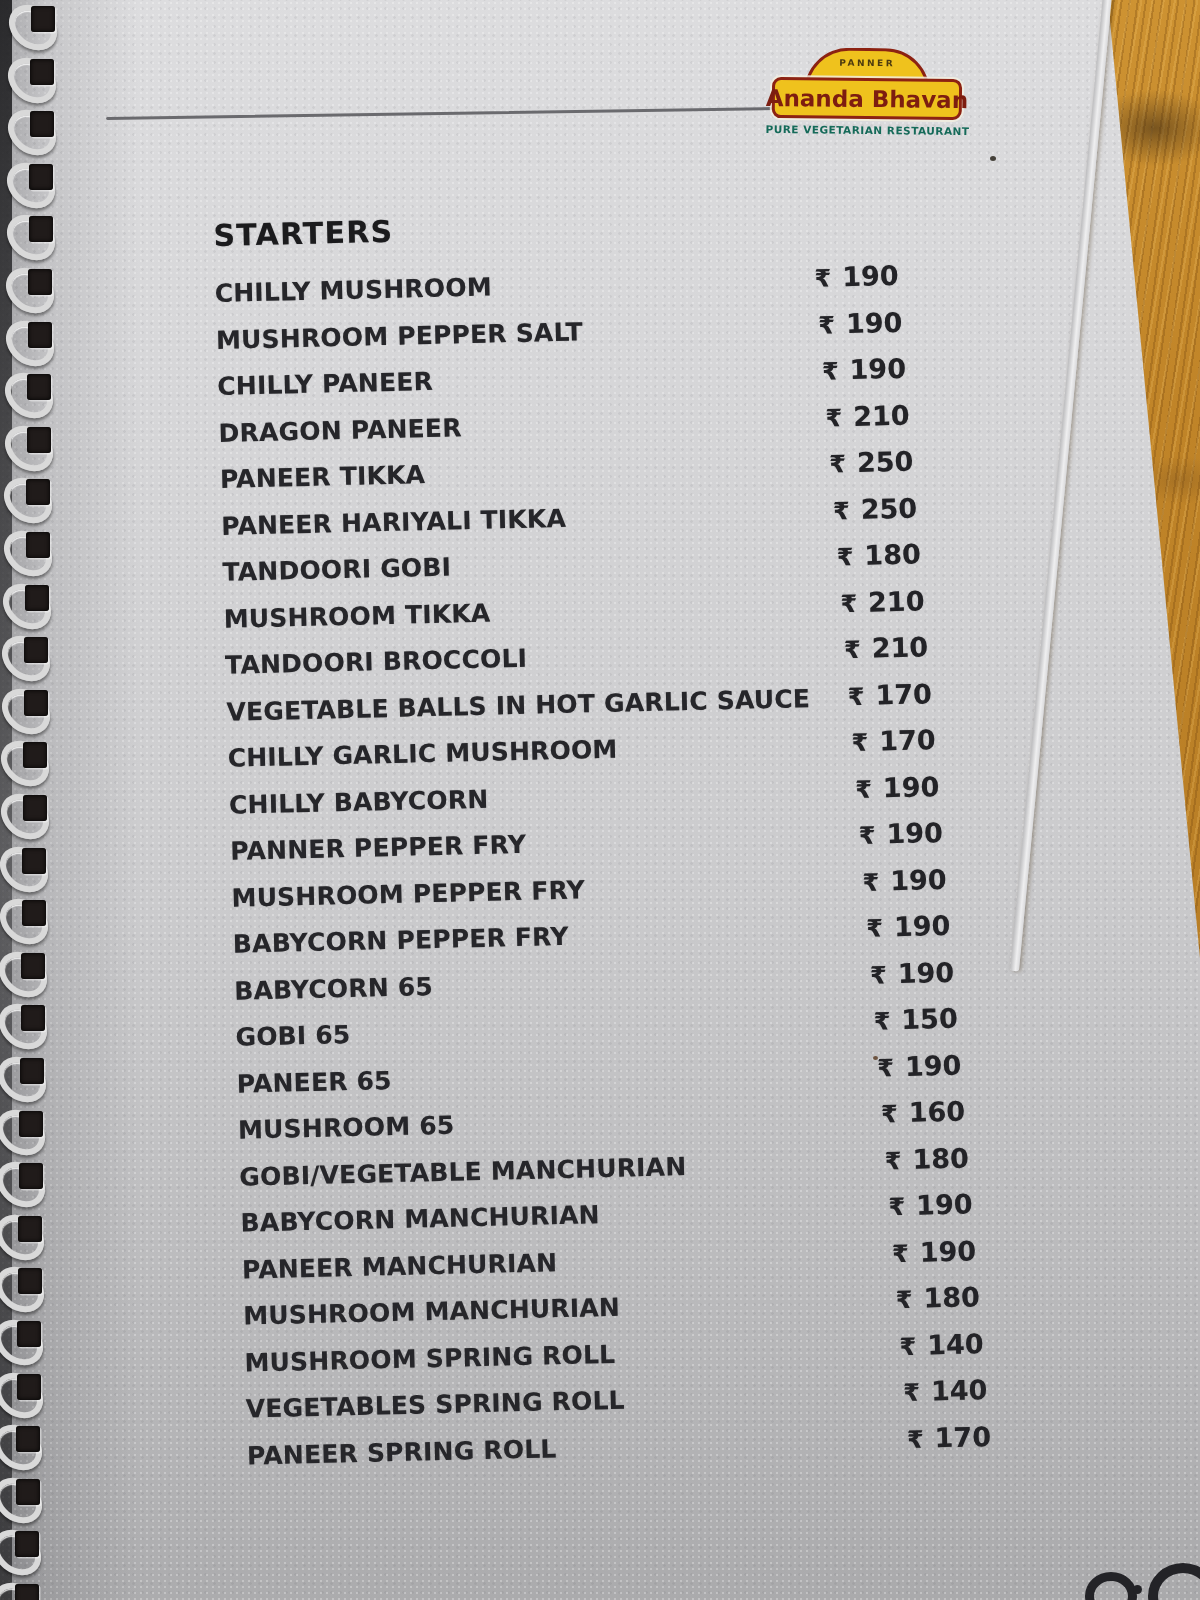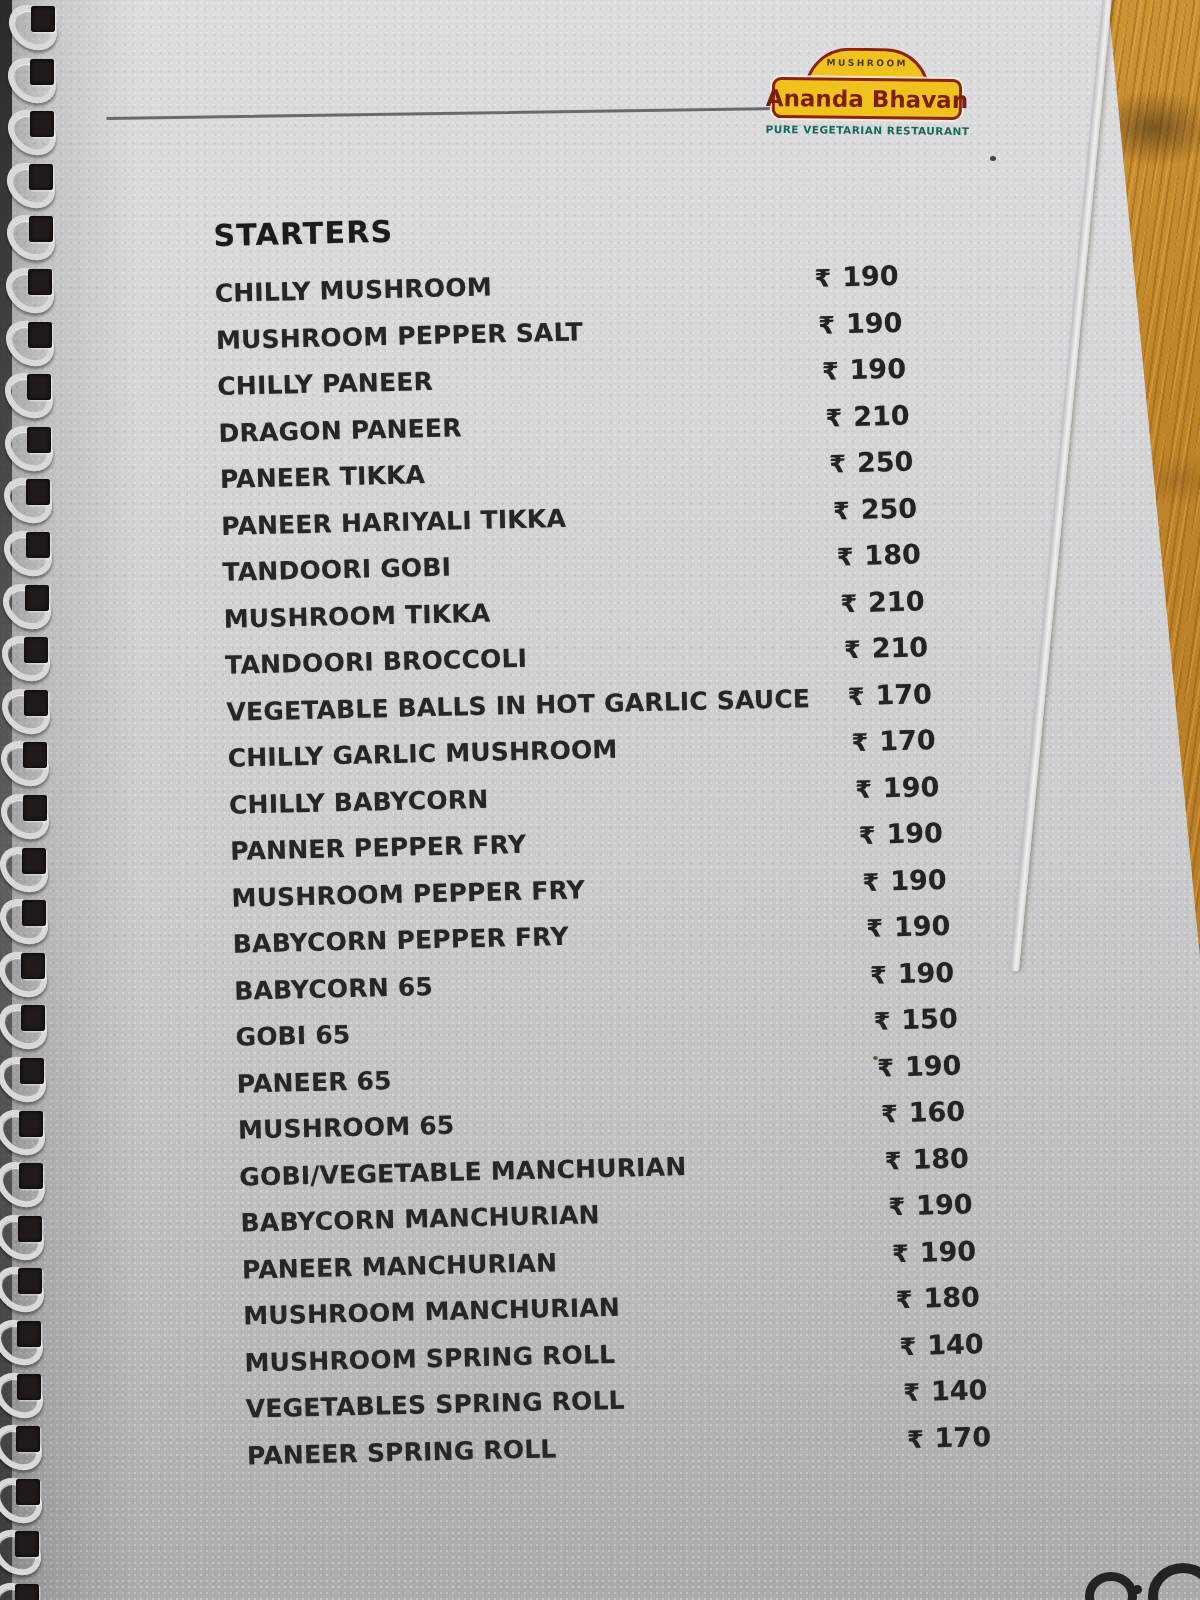--- a/index.html
+++ b/index.html
@@ -159,21 +159,21 @@
       <div class="coil" style="left: -8.95px; top: 1532.4px;"></div>
       <div class="hole" style="left: 15.05px; top: 1531.4px;"></div>
       <div class="coil" style="left: -9.5px; top: 1585px;"></div>
       <div class="hole" style="left: 14.5px; top: 1584px;"></div>
     </div>
 
   <div class="rule-line"></div>
 
   <div class="logo">
     <div class="logo-arch">
-      <span>MUSHROOM</span>
+      <span>PANNER</span>
     </div>
     <div class="logo-badge">
       <span>Ananda Bhavan</span>
     </div>
     <div class="logo-tagline">PURE VEGETARIAN RESTAURANT</div>
   </div>
 
   <div class="menu-block">
     <h1 class="section-title">STARTERS</h1>
     <div class="rows">

